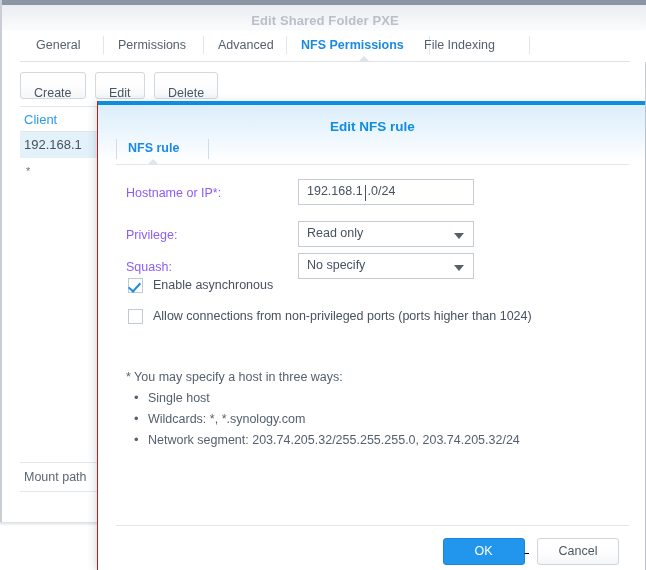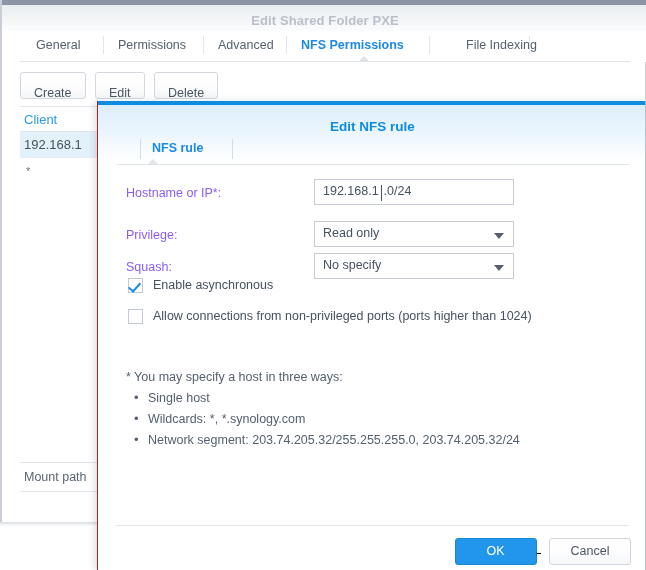--- a/index.html
+++ b/index.html
@@ -195,21 +195,21 @@
     width: 549px;
     text-align: center;
     font-size: 13.5px;
     font-weight: bold;
     color: #0f8ce2;
   }
 
   .dlg-tabbar {
     position: absolute;
     left: 0; top: 36px;
-    width: 472px; height: 28px; margin-left: 24px;
+    width: 472px; height: 28px;
   }
   .dlg-tab {
     position: absolute;
     left: 30px; top: 4px;
     font-size: 12.5px;
     font-weight: bold;
     color: #1a8ae5;
     white-space: nowrap;
   }
   .dlg-tab-sep {
@@ -249,22 +249,22 @@
   .frow { position: relative; height: 32px; margin-bottom: 0; }
   .flabel {
     position: absolute;
     left: 28px; top: 7px;
     font-size: 12.5px;
     color: #8b5cf6;
     white-space: nowrap;
   }
   .fctrl {
     position: absolute;
-    left: 216px; top: 0;
-    width: 200px; height: 26px;
+    left: 200px; top: 0;
+    width: 176px; height: 26px;
     background: #ffffff;
     border: 1px solid #c6ccd3;
   }
   .fctrl .val {
     position: absolute;
     left: 8px; top: 4px;
     font-size: 12.5px;
     color: #46525f;
     white-space: nowrap;
   }
@@ -315,21 +315,21 @@
     font-size: 13px;
   }
 
   
   .dlg-footer-sep {
     position: absolute;
     left: 18px; top: 424px;
     width: 513px; height: 1px;
     background: #e2e6ea;
   }
-  .dlg-buttons { position: absolute; right: 14px; top: 437px; text-decoration: underline; }
+  .dlg-buttons { position: absolute; right: 26px; top: 437px; text-decoration: underline; }
   .dbtn {
     display: inline-block;
     height: 27px;
     line-height: 25px;
     min-width: 82px;
     text-align: center;
     padding: 0 14px;
     margin-left: 8px;
     font-size: 12.5px;
     border-radius: 3px;
@@ -360,21 +360,21 @@
 
     <div class="tabbar">
       <div class="tab" style="left:32px;">General</div>
       <div class="tab-sep" style="left:101px;"></div>
       <div class="tab" style="left:114px;">Permissions</div>
       <div class="tab-sep" style="left:201px;"></div>
       <div class="tab" style="left:214px;">Advanced</div>
       <div class="tab-sep" style="left:284px;"></div>
       <div class="tab active" style="left:297px;">NFS Permissions</div>
       <div class="tab-sep" style="left:427px;"></div>
-      <div class="tab" style="left:462px;">File Indexing</div>
+      <div class="tab" style="left:420px;">File Indexing</div>
       <div class="tab-sep" style="left:527px;"></div>
     </div>
     <div class="tabbar-underline"></div>
     <div class="tab-caret" style="left:356px;"></div>
 
     <div class="toolbar">
       <span class="tbtn">Create</span>
       <span class="tbtn">Edit</span>
       <span class="tbtn">Delete</span>
     </div>

